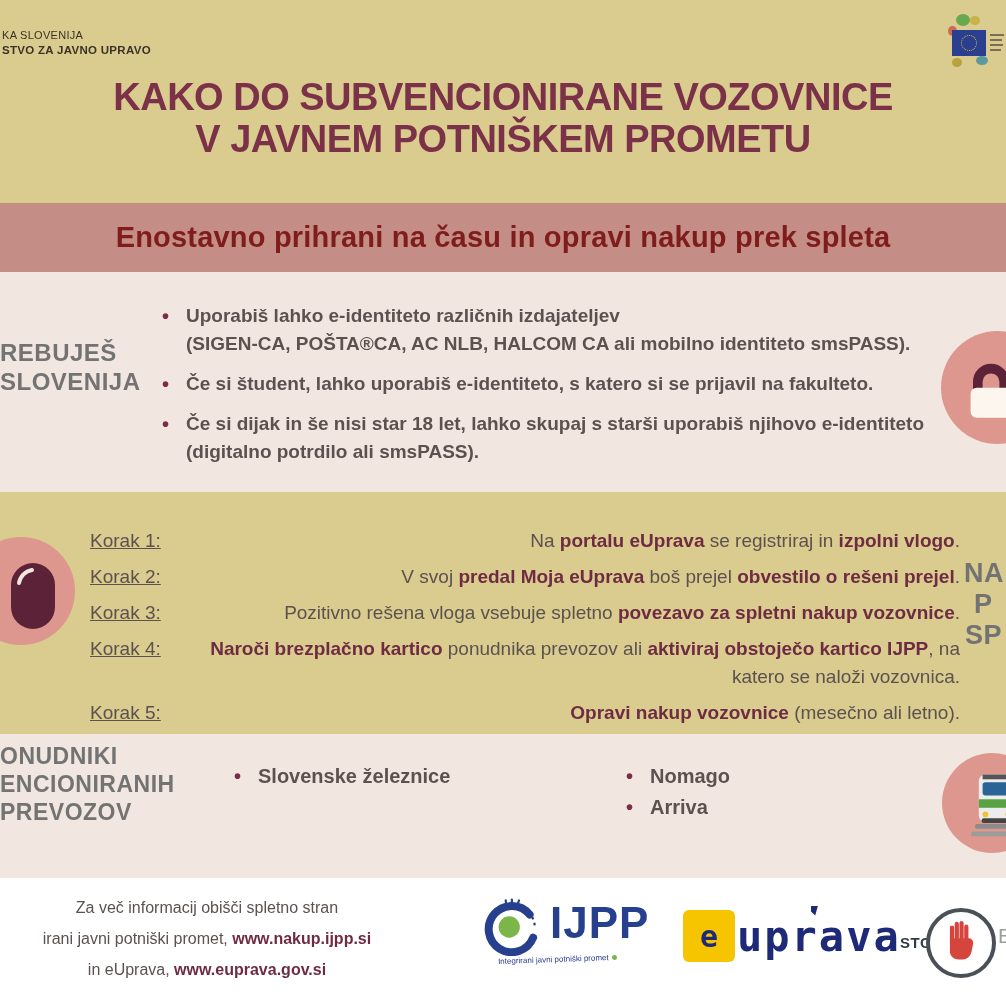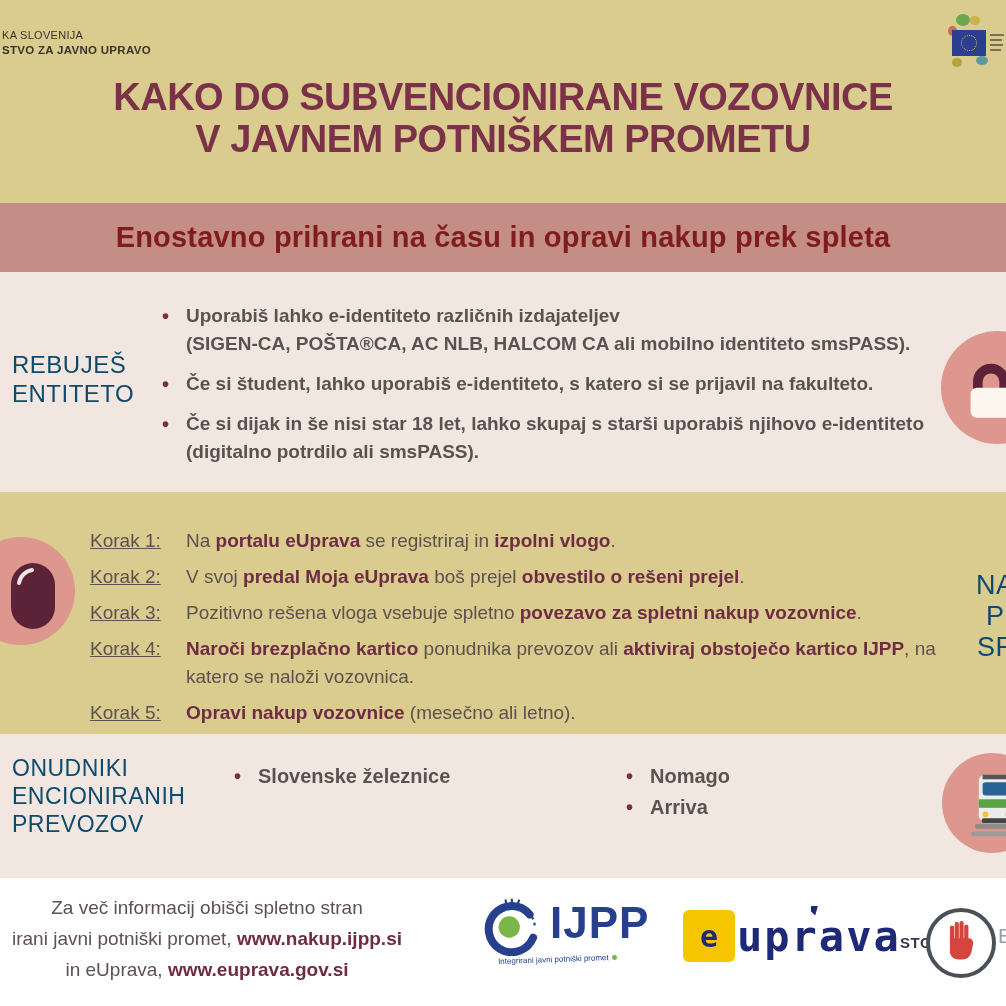--- a/index.html
+++ b/index.html
@@ -44,55 +44,55 @@
   }
 
   
   .banner-text{
     position:absolute;left:0;top:203px;width:1006px;height:69px;
     display:flex;align-items:center;justify-content:center;
     color:#7f1d1d;font-size:29px;font-weight:bold;letter-spacing:.2px;
   }
 
   
-  .side-label{margin:12px;padding:0;list-style:none;color:#0c4a6e;font-weight:normal;}
+  .side-label{margin:0;padding:0;list-style:none;color:#737373;font-weight:bold;}
 
   
   .identity-label{position:absolute;left:0;top:338px;font-size:24px;line-height:29px;letter-spacing:.5px;}
   .bullet-list{position:absolute;margin:0;padding:0;list-style:none;color:#5d5150;font-size:19px;line-height:28px;}
   .identity-bullets{left:160px;top:302px;width:790px;}
   .bullet-list li{position:relative;padding-left:26px;margin-bottom:12px;white-space:pre-line;font-weight:bold;}
   .bullet-list li::before{content:"•";position:absolute;left:2px;top:0;color:#7b2d48;font-size:20px;}
   .circle{position:absolute;border-radius:50%;background:#dd978e;}
   .lock-circle{left:941px;top:331px;width:113px;height:113px;}
   .lock-circle svg{position:absolute;left:14px;top:22px;}
   .mouse-circle{left:-33px;top:537px;width:108px;height:108px;}
   .mouse-circle svg{position:absolute;left:40px;top:16px;}
   .train-circle{left:942px;top:753px;width:100px;height:100px;}
   .train-circle svg{position:absolute;left:14px;top:8px;}
 
   
   .steps{position:absolute;left:90px;top:507px;width:870px;font-size:19px;color:#5d5150;margin-top:20px;}
   .step-row{display:flex;margin-bottom:8px;line-height:28px;}
   .step-label{min-width:80px;margin-right:16px;text-decoration:underline;white-space:nowrap;}
-  .step-text{flex:1;}
+  .step-text{flex:1;text-align:right;}
   .seg-bold{font-weight:bold;color:#6e2b43;}
   .steps-side-label{position:absolute;left:964px;top:558px;font-size:27px;line-height:31px;letter-spacing:.5px;}
   .steps-side-label li:nth-child(2){padding-left:10px;}
   .steps-side-label li:nth-child(3){padding-left:1px;}
 
   
   .providers-label{position:absolute;left:0;top:742px;font-size:23px;line-height:28px;letter-spacing:.5px;}
   .providers-col1{left:232px;top:762px;width:380px;}
   .providers-col2{left:624px;top:762px;width:300px;}
   .providers-col1 li,.providers-col2 li{margin-bottom:3px;font-size:20px;}
 
   
   .footer-text{position:absolute;left:0;top:892px;width:414px;text-align:center;
-    color:#5d5150;font-size:19px;line-height:31px;}
+    color:#5d5150;font-size:16px;line-height:31px;}
   .footer-text .seg-bold{color:#6e2b43;}
   .ijpp-logo{position:absolute;left:472px;top:896px;width:200px;height:80px;}
   .ijpp-logo svg{position:absolute;left:8px;top:2px;}
   .ijpp-name{position:absolute;left:78px;top:2px;color:#27408e;font-weight:bold;font-size:44px;letter-spacing:1px;}
   .ijpp-tagline{position:absolute;left:26px;top:58px;width:170px;color:#27408e;font-size:8px;white-space:nowrap;transform:rotate(-2deg);}
   .ijpp-tagline .dot{display:inline-block;width:5px;height:5px;border-radius:50%;background:#7ab648;vertical-align:middle;margin-left:3px;}
   .euprava-logo{position:absolute;left:683px;top:906px;height:60px;display:flex;align-items:center;}
   .eu-square{width:52px;height:52px;background:#f6c500;border-radius:6px;display:flex;align-items:center;justify-content:center;
     color:#1e2a78;font-family:"DejaVu Sans Mono",monospace;font-weight:bold;font-size:30px;}
   .euprava-name{position:relative;margin-left:2px;color:#1e2a78;font-family:"DejaVu Sans Mono",monospace;
@@ -139,21 +139,21 @@
 
 <div class="main-title">
   <div>KAKO DO SUBVENCIONIRANE VOZOVNICE</div>
   <div>V JAVNEM POTNIŠKEM PROMETU</div>
 </div>
 
 <div class="banner-text">Enostavno prihrani na času in opravi nakup prek spleta</div>
 
 <ul class="side-label identity-label">
     <li>REBUJEŠ</li>
-    <li>ENTITETO</li>
+    <li>SLOVENIJA</li>
   </ul>
 <ul class="bullet-list identity-bullets">
     <li>Uporabiš lahko e-identiteto različnih izdajateljev
 (SIGEN-CA, POŠTA®CA, AC NLB, HALCOM CA ali mobilno identiteto smsPASS).</li>
     <li>Če si študent, lahko uporabiš e-identiteto, s katero si se prijavil na fakulteto.</li>
     <li>Če si dijak in še nisi star 18 let, lahko skupaj s starši uporabiš njihovo e-identiteto
 (digitalno potrdilo ali smsPASS).</li>
   </ul>
 
 <div class="circle lock-circle">

